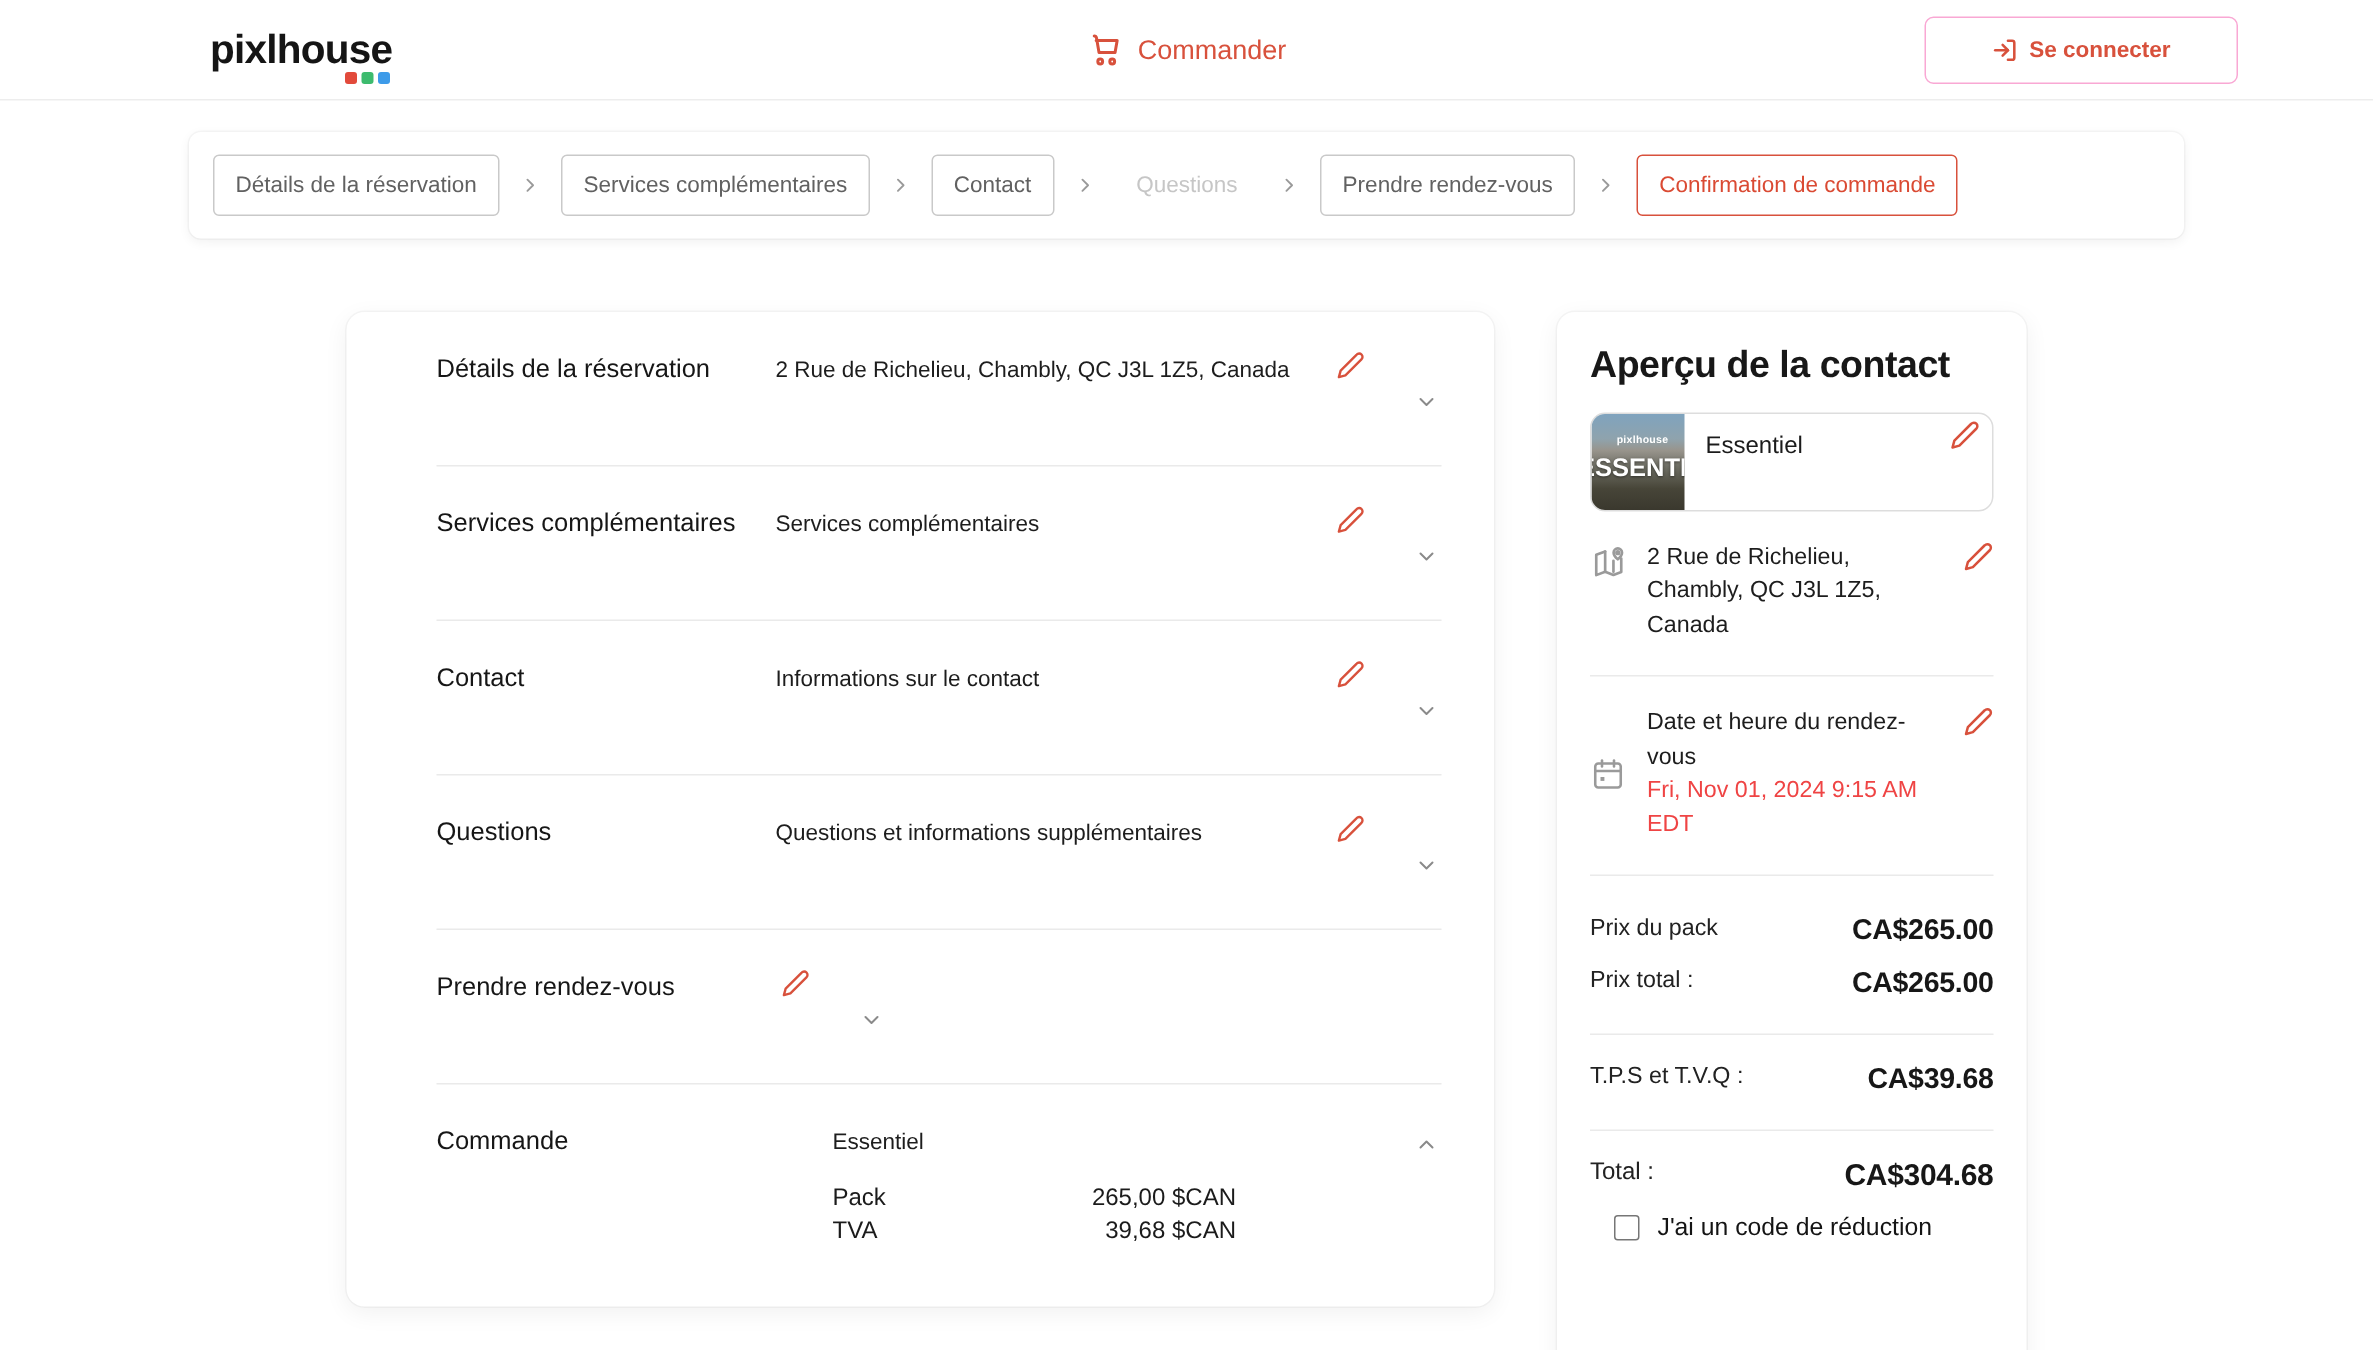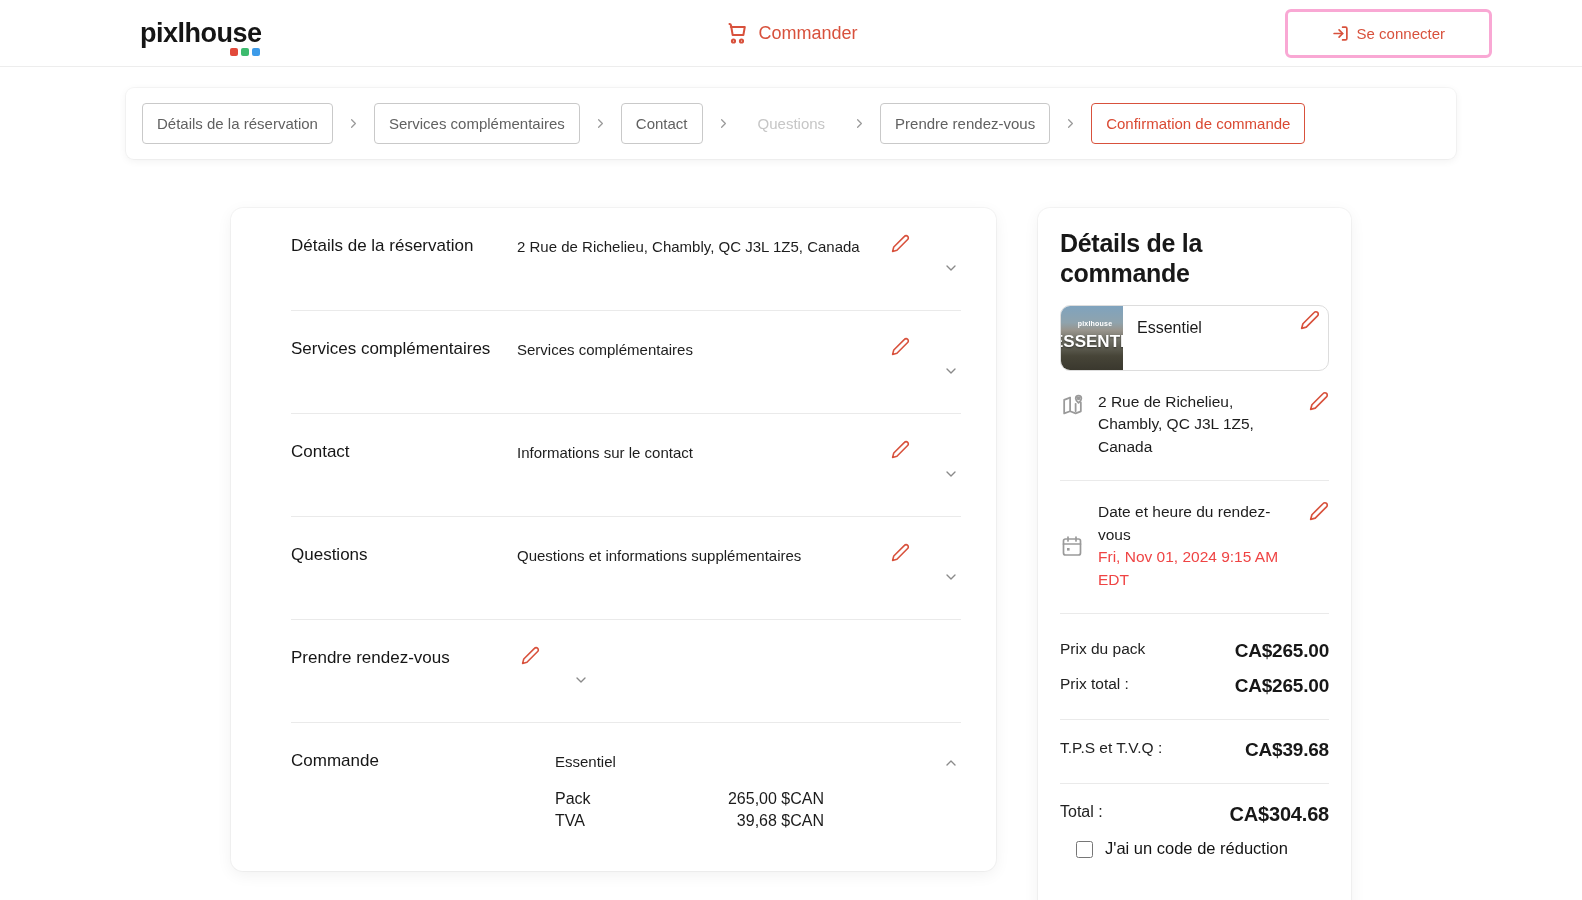--- a/index.html
+++ b/index.html
@@ -20,22 +20,22 @@
     display:flex;align-items:center;padding:0 90px;}
   .logo{margin-left:50px;position:relative;display:inline-block;}
   .logo-text{font-size:27px;font-weight:700;letter-spacing:-0.5px;color:#151515;}
   .logo-dots{position:absolute;right:2px;bottom:-7px;display:flex;gap:3px;}
   .logo-dots i{width:8px;height:8px;border-radius:2px;display:block;}
   .dot-r{background:#E24A3B;} .dot-g{background:#3DBB6E;} .dot-b{background:#3D9BE9;}
   .commander{position:absolute;left:50%;top:50%;transform:translate(-50%,-50%);
     display:flex;align-items:center;gap:10px;color:var(--accent);cursor:pointer;}
   .commander-label{font-size:18px;font-weight:500;}
   .login-btn{margin-left:auto;display:flex;align-items:center;gap:8px;
-    border:3px solid #f9a8d4;border-radius:6px;background:#fff;color:var(--accent);
-    padding:13px 44px;font-size:15px;font-weight:400;cursor:pointer;
+    border:1px solid #f9a8d4;border-radius:6px;background:#fff;color:var(--accent);
+    padding:13px 44px;font-size:15px;font-weight:700;cursor:pointer;
     font-family:inherit;}
 
   
   .stepper{width:1330px;margin:21px auto 0;background:#fff;border-radius:8px;
     box-shadow:0 0 0 1px rgba(0,0,0,0.03),0 2px 8px rgba(0,0,0,0.06);
     display:flex;align-items:center;gap:13px;padding:15px 16px;height:71px;}
   .step{border:1px solid #c9c9c9;border-radius:4px;padding:11px 14px;
     font-size:15px;color:#616161;background:#fff;white-space:nowrap;cursor:pointer;}
   .step.plain{border:none;color:var(--disabled);cursor:default;}
   .step.active{border-color:var(--accent);color:#DA4A33;}
@@ -88,21 +88,21 @@
   .appt-date{font-size:15.5px;color:#ef4444;line-height:1.45;}
 
   .price-block{margin-top:26px;}
   .price-line{display:flex;justify-content:space-between;align-items:flex-start;
     margin-bottom:13px;}
   .price-label{font-size:15.5px;color:#222;}
   .price-value{font-size:19px;font-weight:600;color:#171717;letter-spacing:-0.2px;}
   .total-line .price-label{font-size:16px;}
   .total-line .price-value{font-size:20px;font-weight:700;}
   .mt18{margin-top:19px;} 
-  .discount-row{display:flex;align-items:flex-end;gap:12px;
+  .discount-row{display:flex;align-items:center;gap:12px;
     padding-left:16px;cursor:pointer;}
   .discount-row input{width:17px;height:17px;accent-color:#555;cursor:pointer;}
   .discount-label{font-size:16.5px;color:#141414;}
 </style>
 </head>
 <body>
 
 <div class="header">
   <div class="logo">
     <span class="logo-text">pixlhouse</span>
@@ -276,21 +276,21 @@
             <svg width="16" height="16" viewBox="0 0 24 24" fill="none" stroke="currentColor" stroke-width="2" stroke-linecap="round" stroke-linejoin="round">
               <polyline points="6 15 12 9 18 15"></polyline>
             </svg>
           </span>
       </div>
     </div>
 
   </div>
 
   <div class="panel right-panel">
-    <div class="rp-title">Détails de la commande</div>
+    <div class="rp-title">Aperçu de la contact</div>
 
     <div class="pkg-card">
       <div class="pkg-thumb">
         <span class="t-brand">pixlhouse</span>
         <span class="t-big">ESSENTIEL</span>
       </div>
       <div class="pkg-name">Essentiel</div>
       <span class="pencil">
           <svg width="20" height="20" viewBox="0 0 24 24" fill="none" stroke="currentColor" stroke-width="2" stroke-linecap="round" stroke-linejoin="round">
             <path d="M17 3a2.83 2.83 0 1 1 4 4L7.5 20.5 2 22l1.5-5.5Z"></path>

